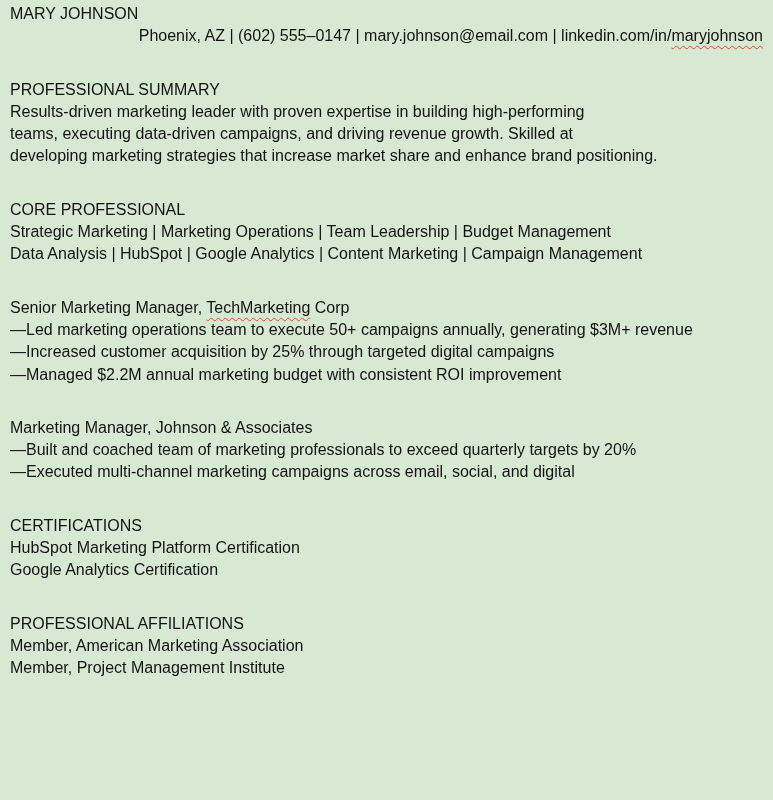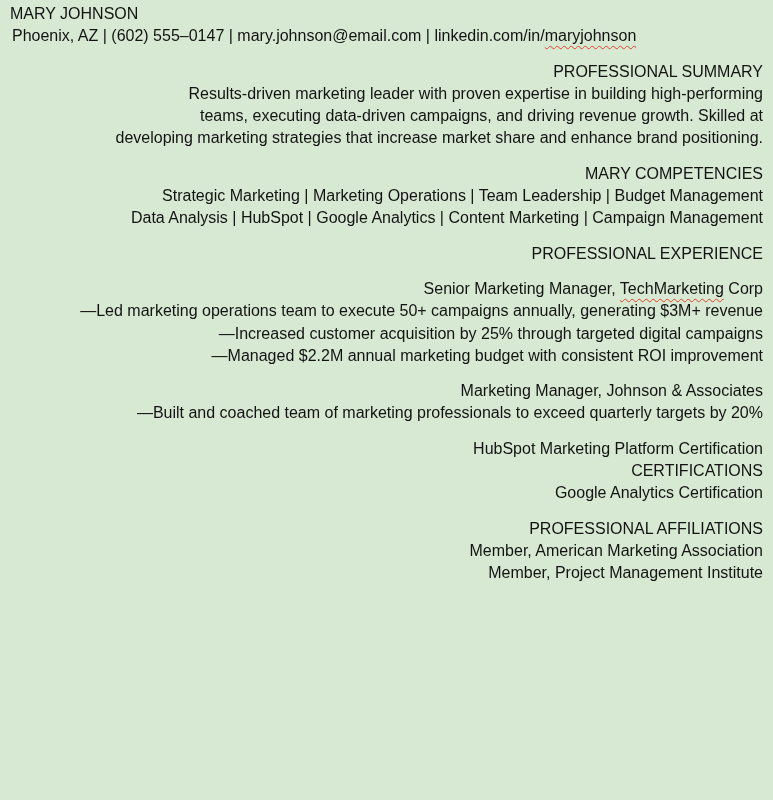--- a/index.html
+++ b/index.html
@@ -6,23 +6,23 @@
   html, body { width: 773px; height: 800px; overflow: hidden; }
   body {
     background: #d7e9d3;
     color: #131313;
     font-family: "Liberation Sans", "DejaVu Sans", sans-serif;
     font-size: 16px;
     line-height: 22.3px;
     -webkit-font-smoothing: antialiased;
   }
   .page { padding: 3px 10px 0 10px; width: 773px; height: 800px; border-radius: 7px; }
-  .block { margin-top: 13px; text-align: right; }
+  .block { margin-top: 31px; }
   .line { white-space: nowrap; }
-  .contact { padding-left: 2px; }
+  .contact { padding-left: 2px; text-align: right; }
   .misspelled {
     text-decoration-line: underline;
     text-decoration-style: wavy;
     text-decoration-color: #e0442c;
     text-decoration-thickness: 1px;
     text-underline-offset: 4px;
     text-decoration-skip-ink: none;
   }
 </style>
 </head>
@@ -36,45 +36,43 @@
   </header>
 
   <section class="block">
     <div class="line">PROFESSIONAL SUMMARY</div>
     <div class="line">Results-driven marketing leader with proven expertise in building high-performing</div>
     <div class="line">teams, executing data-driven campaigns, and driving revenue growth. Skilled at</div>
     <div class="line">developing marketing strategies that increase market share and enhance brand positioning.</div>
   </section>
 
   <section class="block">
-    <div class="line">MARY COMPETENCIES</div>
+    <div class="line">CORE PROFESSIONAL</div>
     <div class="line">Strategic Marketing | Marketing Operations | Team Leadership | Budget Management</div>
     <div class="line">Data Analysis | HubSpot | Google Analytics | Content Marketing | Campaign Management</div>
   </section>
 
-  <section class="block">
-    <div class="line">PROFESSIONAL EXPERIENCE</div>
-  </section>
 
   <section class="block">
     <div class="line"><span>Senior Marketing Manager, </span><span class="misspelled">TechMarketing</span><span> Corp</span></div>
     <div class="line">—Led marketing operations team to execute 50+ campaigns annually, generating $3M+ revenue</div>
     <div class="line">—Increased customer acquisition by 25% through targeted digital campaigns</div>
     <div class="line">—Managed $2.2M annual marketing budget with consistent ROI improvement</div>
   </section>
 
   <section class="block">
     <div class="line">Marketing Manager, Johnson &amp; Associates</div>
     <div class="line">—Built and coached team of marketing professionals to exceed quarterly targets by 20%</div>
+    <div class="line">—Executed multi-channel marketing campaigns across email, social, and digital</div>
   </section>
 
 
   <section class="block">
+    <div class="line">CERTIFICATIONS</div>
     <div class="line">HubSpot Marketing Platform Certification</div>
-    <div class="line">CERTIFICATIONS</div>
     <div class="line">Google Analytics Certification</div>
   </section>
 
   <section class="block">
     <div class="line">PROFESSIONAL AFFILIATIONS</div>
     <div class="line">Member, American Marketing Association</div>
     <div class="line">Member, Project Management Institute</div>
   </section>
 
 </div>

